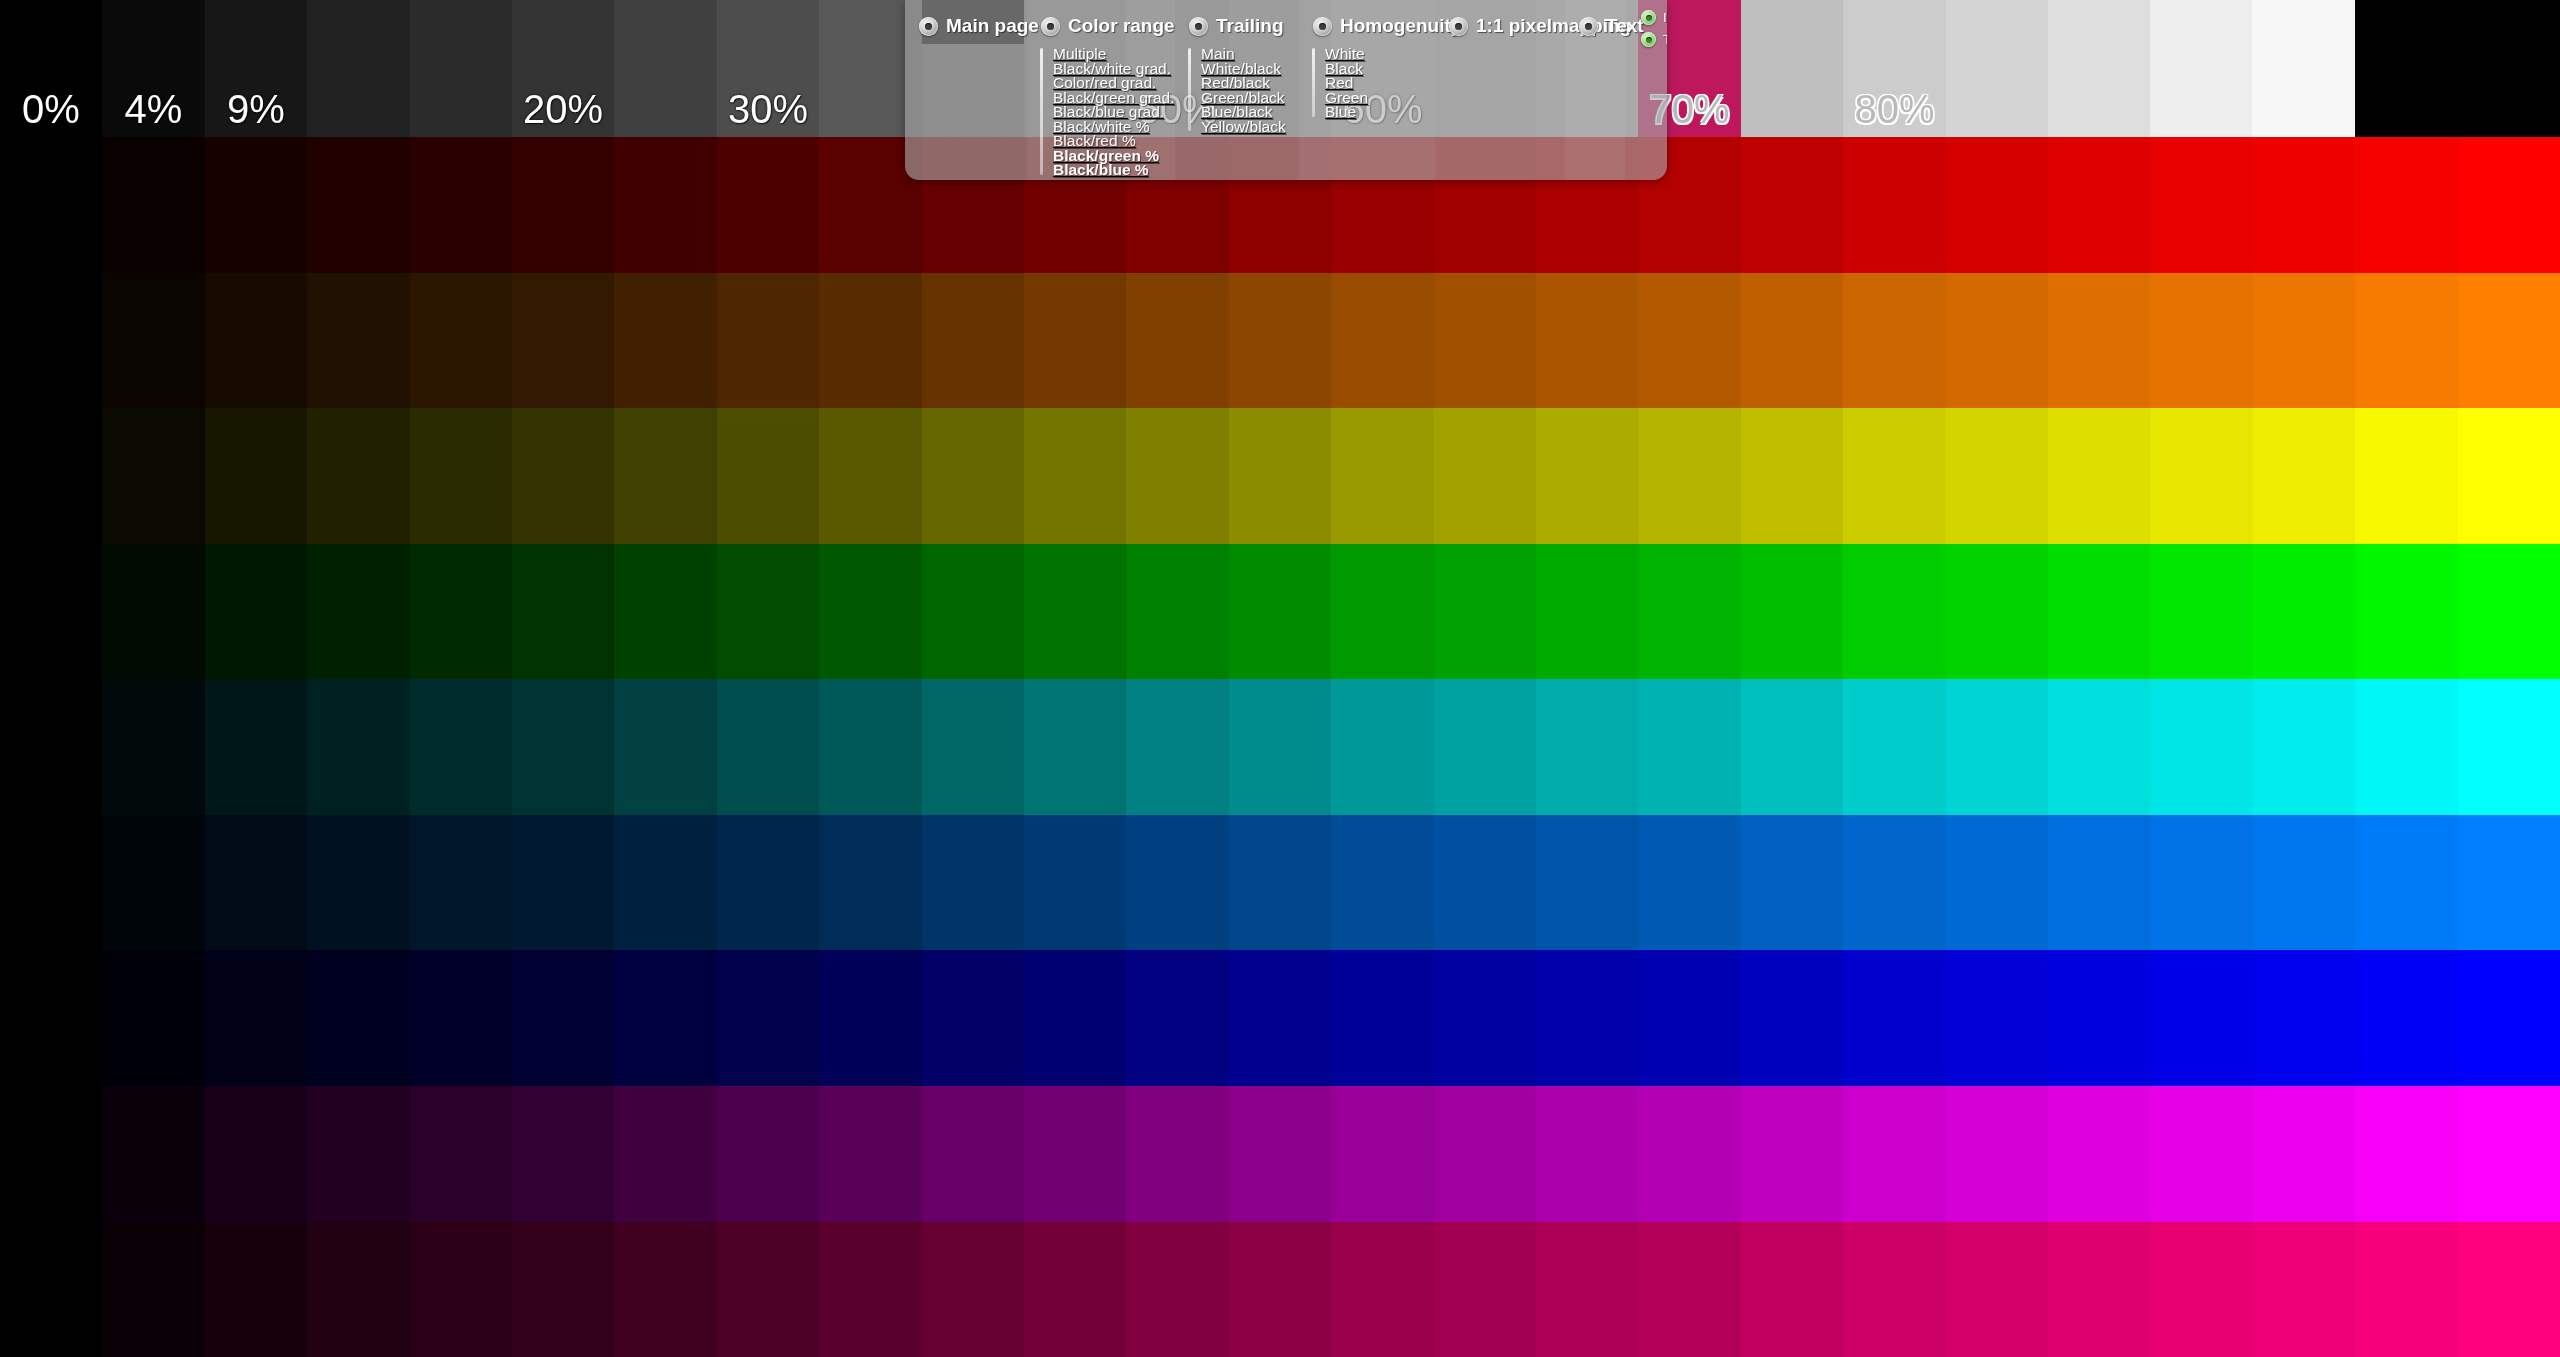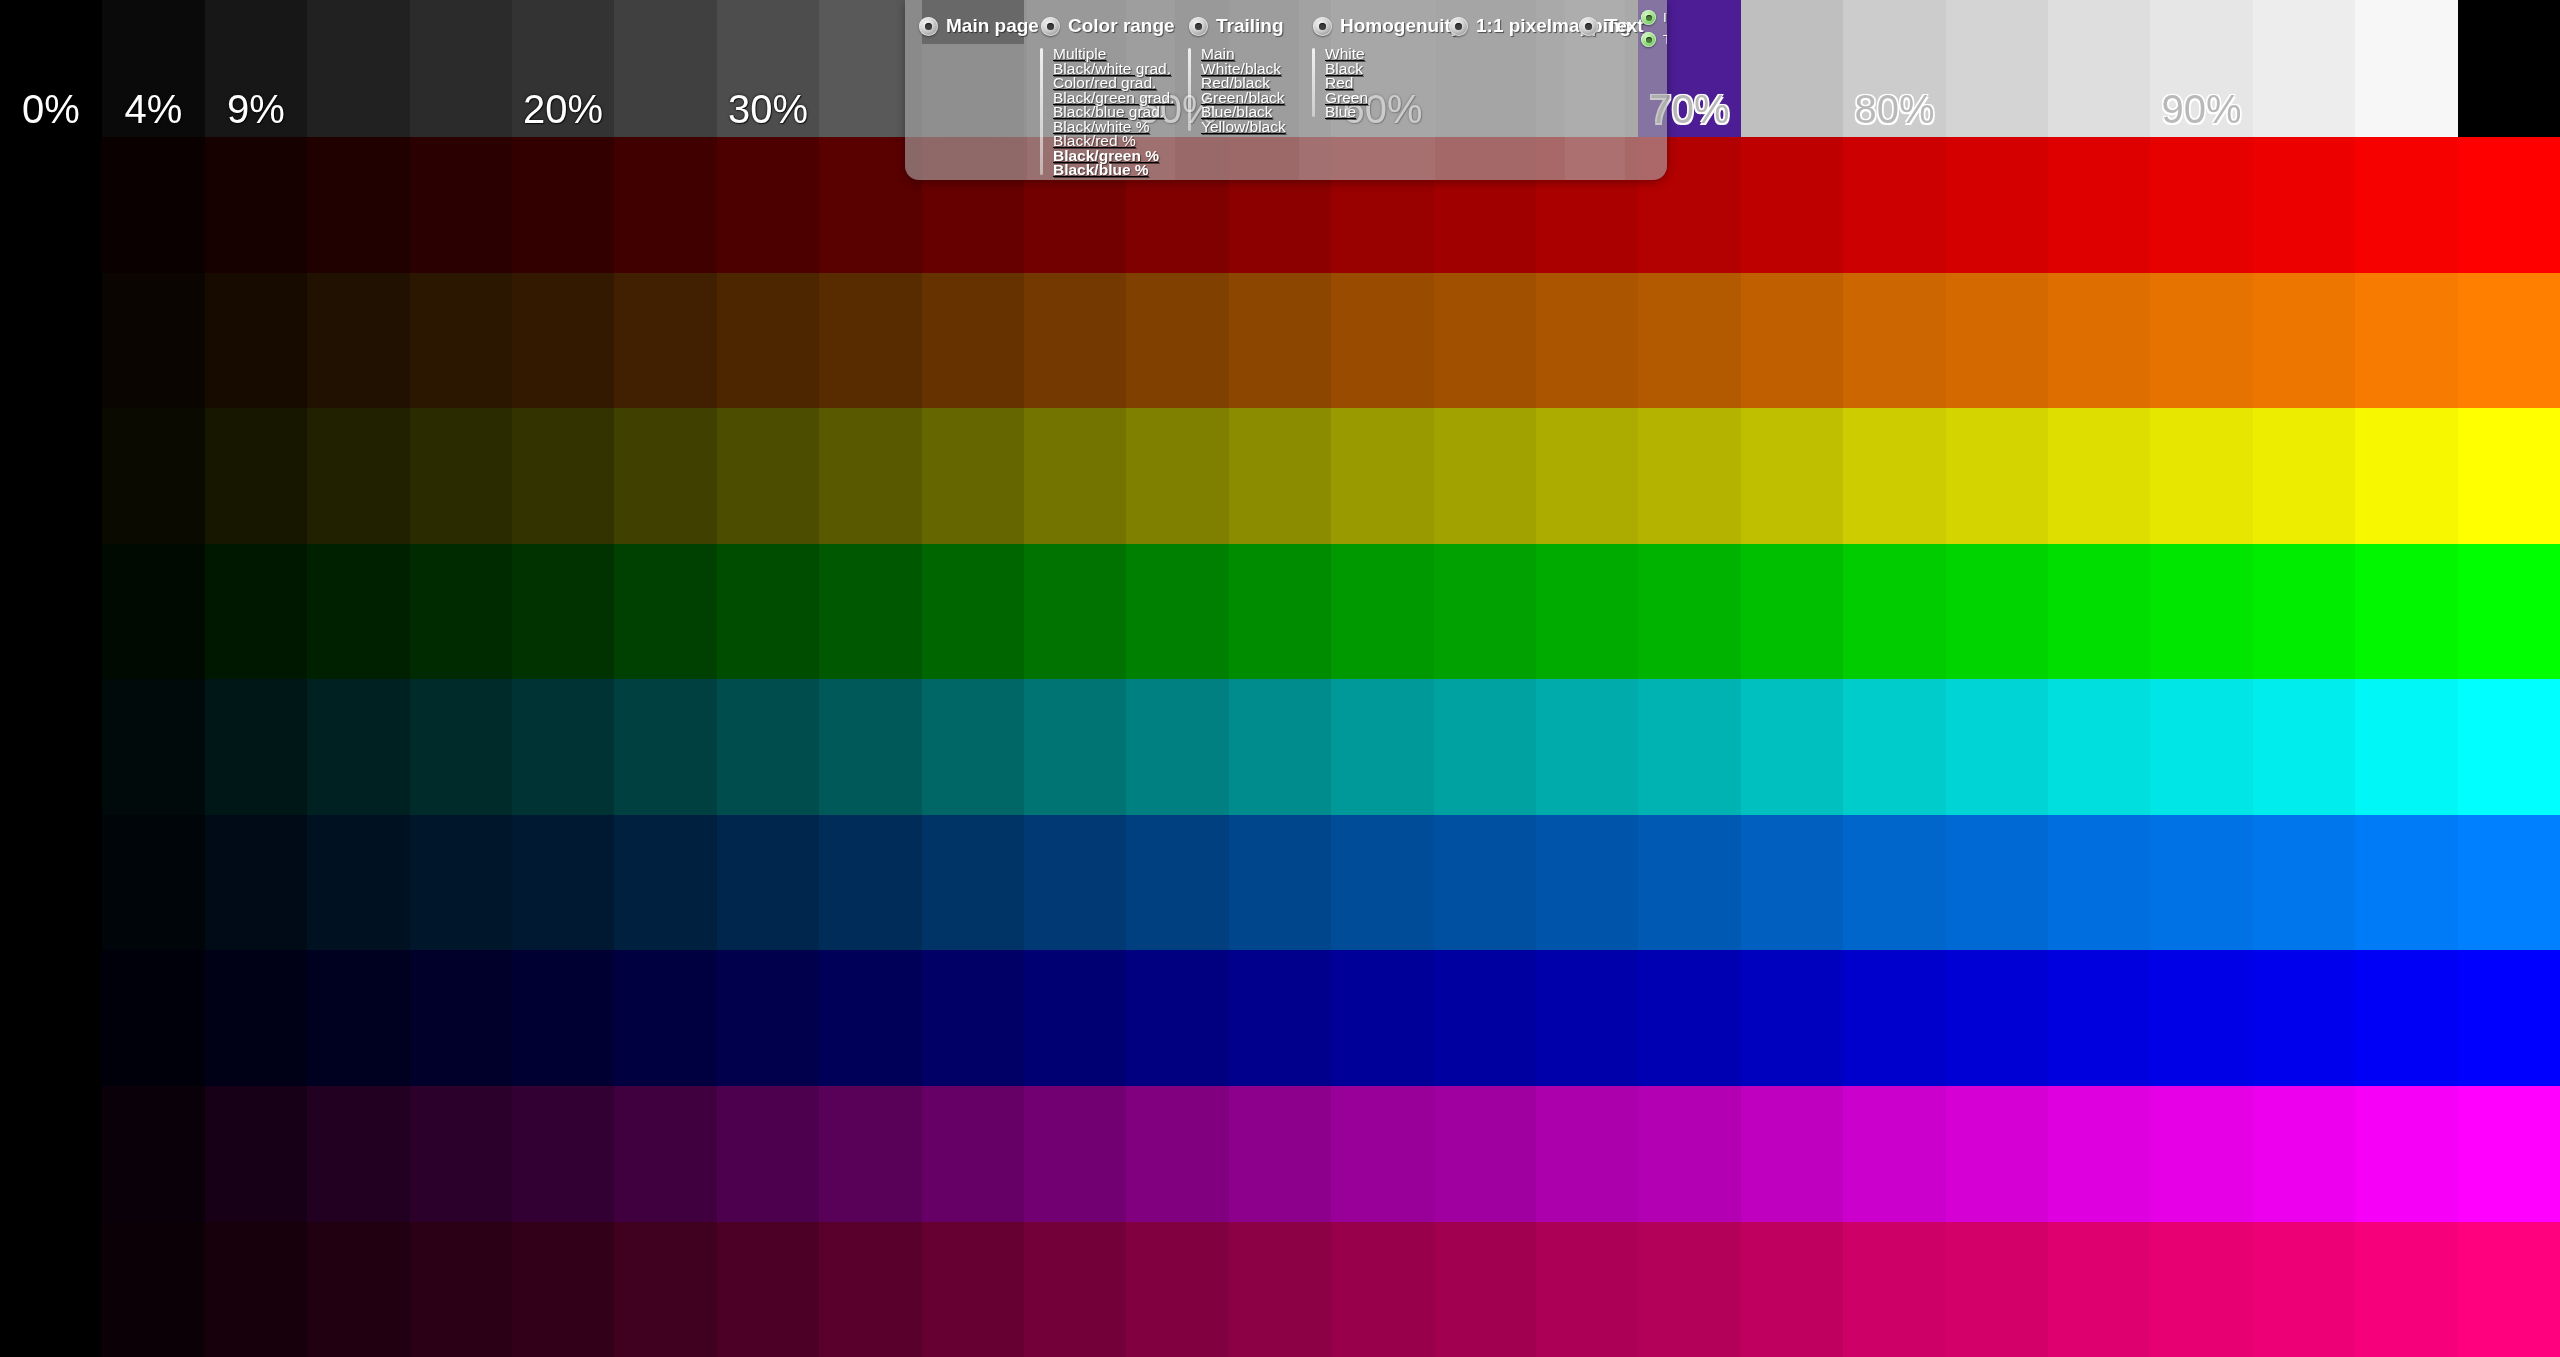--- a/index.html
+++ b/index.html
@@ -110,32 +110,29 @@
       <div class="gcell" style="width: 102px; background: rgb(115, 115, 115);"></div>
       <div class="gcell" style="width: 103px; background: rgb(128, 128, 128);">
         <div class="glabel lt">50%</div>
       </div>
       <div class="gcell" style="width: 102px; background: rgb(140, 140, 140);"></div>
       <div class="gcell" style="width: 103px; background: rgb(153, 153, 153);">
         <div class="glabel lt">60%</div>
       </div>
       <div class="gcell" style="width: 102px; background: rgb(161, 161, 161);"></div>
       <div class="gcell" style="width: 102px; background: rgb(171, 171, 171);"></div>
-      <div class="gcell" style="width: 103px; background: #4c1d95;">
+      <div class="gcell" style="width: 103px; background: #be185d;">
         <div class="glabel dk">70%</div>
       </div>
       <div class="gcell" style="width: 102px; background: rgb(191, 191, 191);"></div>
       <div class="gcell" style="width: 103px; background: rgb(204, 204, 204);">
         <div class="glabel dk">80%</div>
       </div>
       <div class="gcell" style="width: 102px; background: rgb(212, 212, 212);"></div>
       <div class="gcell" style="width: 102px; background: rgb(222, 222, 222);"></div>
-      <div class="gcell" style="width: 103px; background: rgb(230, 230, 230);">
-        <div class="glabel dk">90%</div>
-      </div>
       <div class="gcell" style="width: 102px; background: rgb(237, 237, 237);"></div>
       <div class="gcell" style="width: 103px; background: rgb(247, 247, 247);"></div>
     </div>
 
   <div id="matrix">
       <div class="crow">
         <div class="ccell" style="width: 102px; background: rgb(0, 0, 0);"></div>
         <div class="ccell" style="width: 103px; background: rgb(10, 0, 0);"></div>
         <div class="ccell" style="width: 102px; background: rgb(23, 0, 0);"></div>
         <div class="ccell" style="width: 103px; background: rgb(33, 0, 0);"></div>

